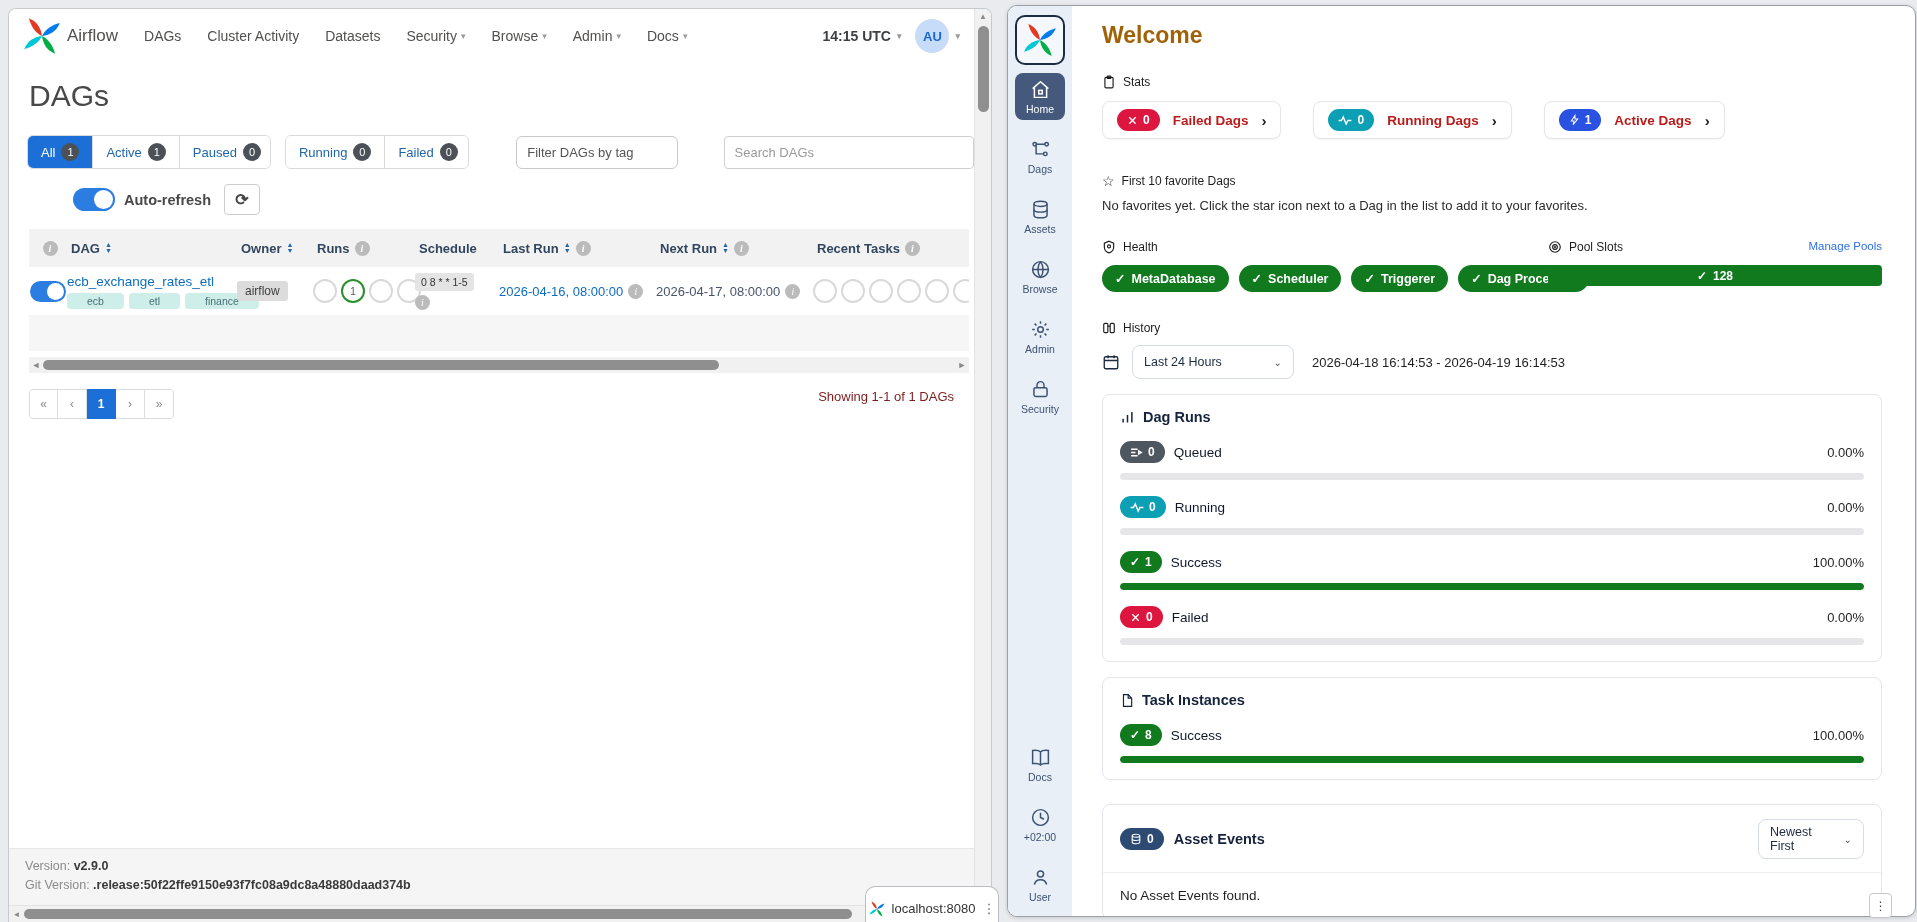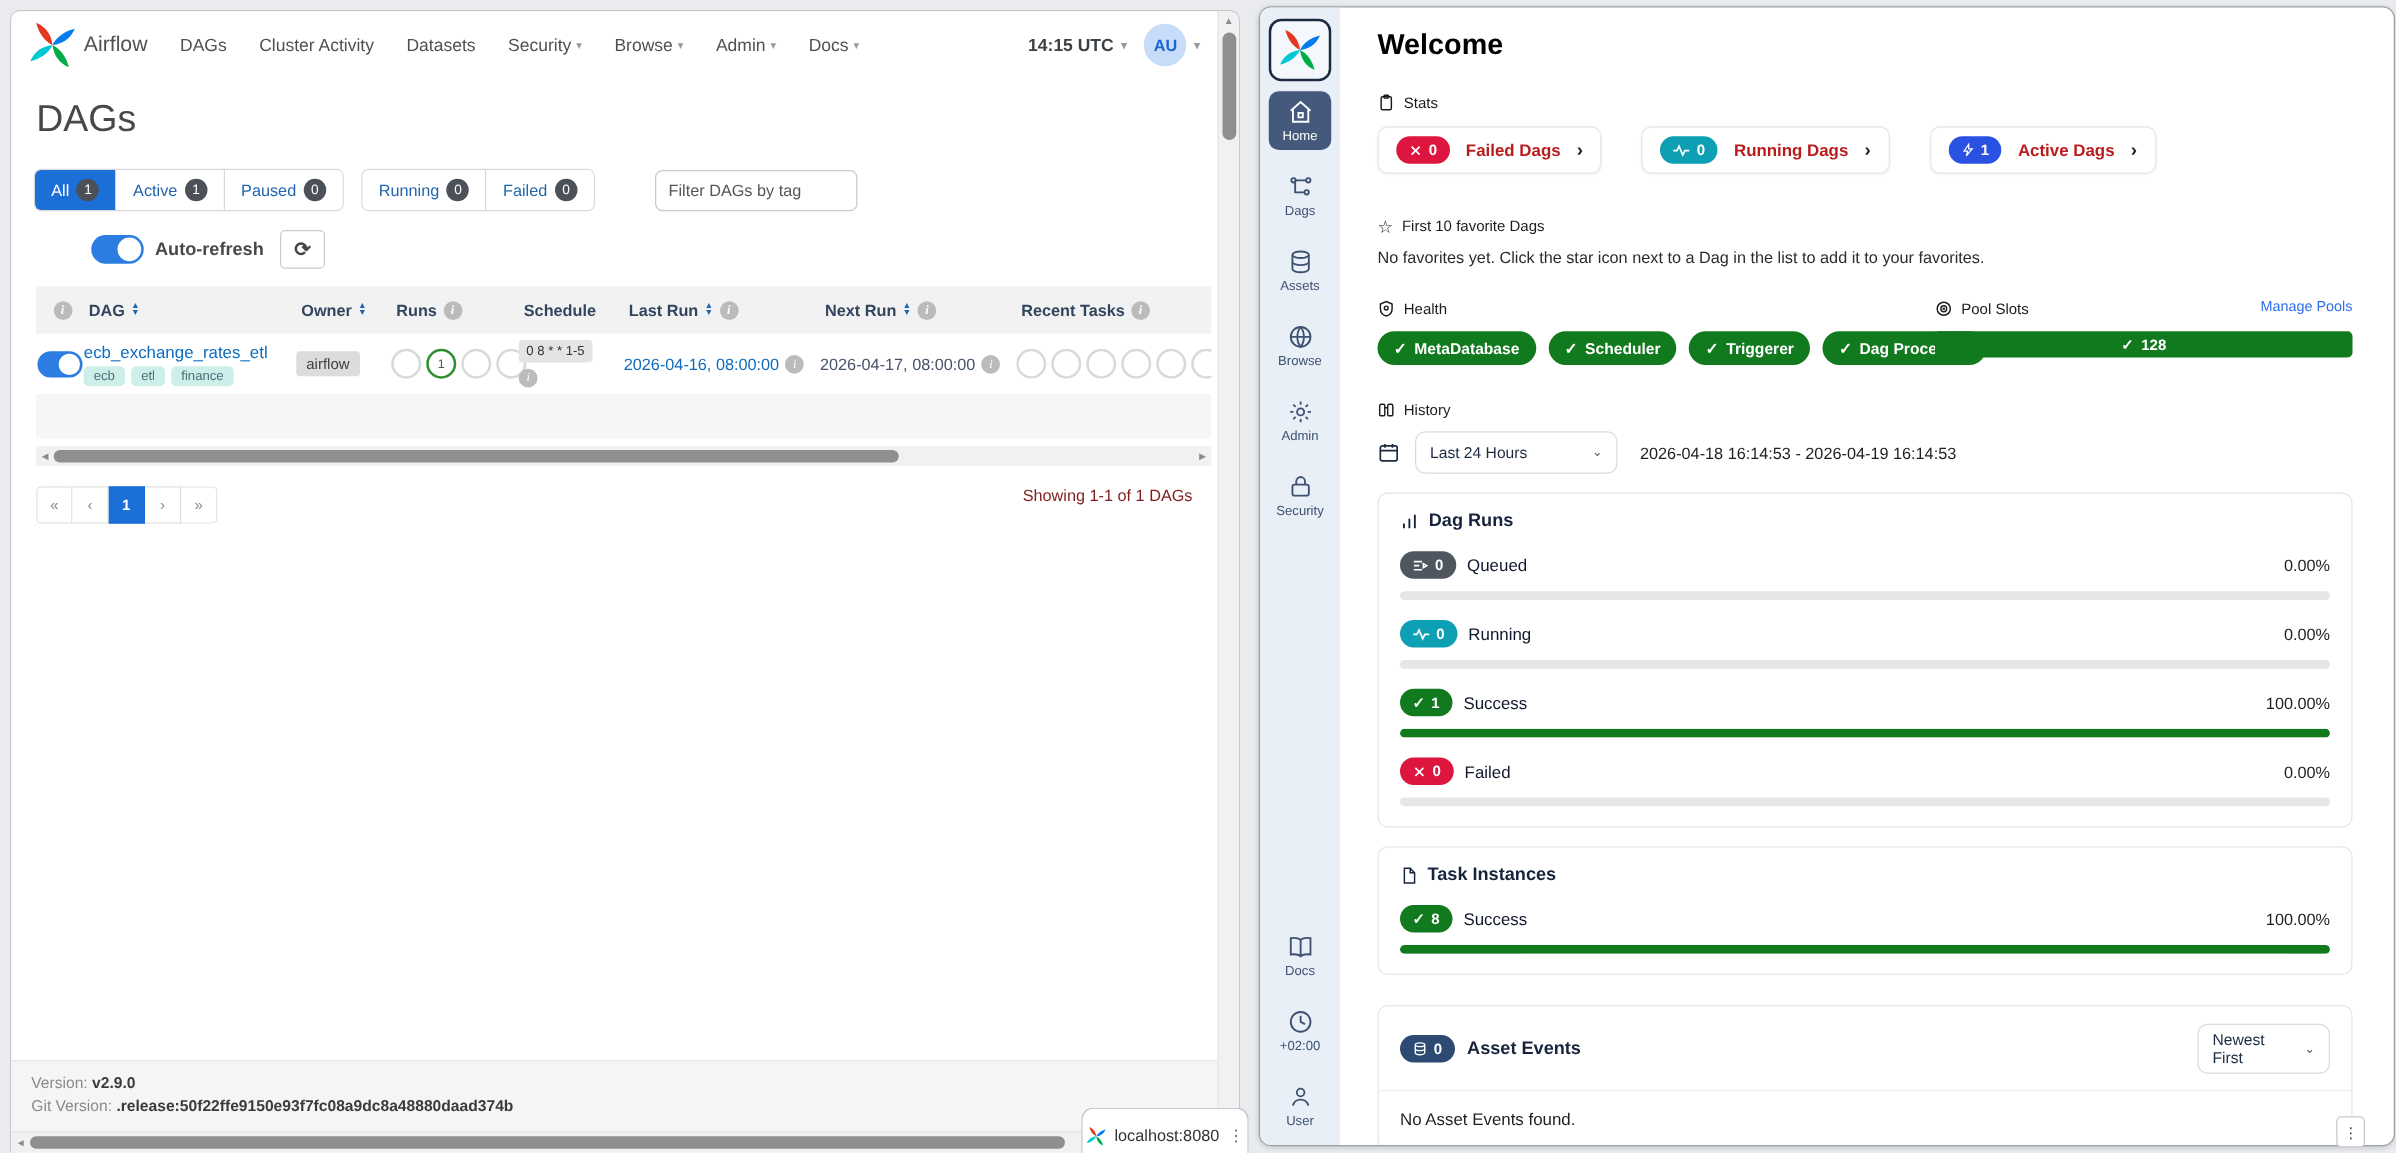--- a/index.html
+++ b/index.html
@@ -48,21 +48,21 @@
   .thead { background:#f2f2f2; height:38px; color:#31465e; font-weight:bold; }
   .th { display:flex; align-items:center; gap:5px; padding-left:4px; }
   .sort { display:inline-flex; flex-direction:column; line-height:6px; font-size:7px; color:#2166ac; }
   .info { width:15px; height:15px; border-radius:50%; background:#bbbbbb; color:#fff; display:inline-flex;
     align-items:center; justify-content:center; font-size:10px; font-style:italic; font-family:"Liberation Serif",serif; flex:0 0 auto; }
   .info::after { content:"i"; }
   .trow { min-height:48px; background:#fff; }
   .dag-cell { padding:4px 0; }
   .dag-link { color:#0d6cbe; font-size:13.5px; text-decoration:none; display:block; }
   .tags { display:flex; gap:5px; margin-top:4px; }
-  .tagchip { background:#cdeee9; color:#48707а; color:#4a7078; font-size:10.5px; padding:2px 8px; border-radius:4px; }
+  .tagchip { background:#cdeee9; color:#48707а; color:#4a7078; font-size:10.5px; padding:2px 20px; border-radius:4px; }
   .owner-badge { background:#dcdcdc; color:#3f3f3f; font-size:12px; padding:3px 8px; border-radius:3px; display:inline-block; }
   .circles { display:flex; gap:4px; align-items:center; }
   .circ { width:24px; height:24px; border-radius:50%; border:2px solid #d9d9d9; background:#fff;
     display:flex; align-items:center; justify-content:center; font-size:10px; color:#555; flex:0 0 auto; }
   .circ.ok { border-color:#2e8f2e; }
   .sched-badge { background:#e4e4e4; color:#333; font-size:10.5px; padding:3px 6px; border-radius:3px; display:inline-block; white-space:nowrap; }
   .sched-info { margin-top:3px; }
   .run-link { color:#0d6cbe; white-space:nowrap; display:flex; gap:5px; align-items:center; }
   .run-plain { color:#47536b; white-space:nowrap; display:flex; gap:5px; align-items:center; }
   .recent-cell { overflow:hidden; }
@@ -106,21 +106,21 @@
   .logo-box { width:50px; height:50px; background:#f4f8fd; border:2px solid #1c2b41; border-radius:10px;
     display:flex; align-items:center; justify-content:center; margin-bottom:8px; }
   .snav { width:50px; padding:6px 0 5px; border-radius:8px; display:flex; flex-direction:column; align-items:center; gap:3px;
     color:#3d5170; font-size:10.5px; margin-bottom:13px; cursor:pointer; }
   .snav svg { stroke:#3d5170; }
   .snav.active { background:#44597c; color:#fff; }
   .snav.active svg { stroke:#fff; }
   .sspacer { flex:1; }
 
   .r-main { position:absolute; left:64px; right:0; top:0; bottom:0; padding:16px 33px 0 30px; overflow:hidden; }
-  .welcome { font-size:23px; font-weight:bold; color:#000000; }
+  .welcome { font-size:23px; font-weight:bold; color:#a16207; }
   .sec-label { display:flex; align-items:center; gap:7px; font-size:12px; color:#1c1c1c; }
   .sec-label svg { stroke:#1c1c1c; }
   .mt26 { margin-top:26px; } .mt36 { margin-top:34px; } .mt30 { margin-top:29px; }
 
   .stat-cards { display:flex; gap:32px; margin-top:12px; }
   .stat-card { display:flex; align-items:center; gap:13px; border:1px solid #e3e6ea; border-radius:8px;
     padding:7px 14px; box-shadow:0 1px 2px rgba(0,0,0,.05); cursor:pointer; background:#fff; }
   .pill { display:inline-flex; align-items:center; gap:5px; color:#fff; font-size:12px; font-weight:bold;
     border-radius:12px; padding:4px 10px; }
   .pill svg { stroke:#fff; }
@@ -249,20 +249,21 @@
               <span class="cnt">0</span>
           </div>
           <div class="fbtn">
             <span>Failed</span>
               <span class="cnt">0</span>
           </div>
         </div>
         <div class="gap48"></div>
         <input class="tag-input" placeholder="Filter DAGs by tag" style="">
         <div class="gap46"></div>
+        <input class="search-input" placeholder="Search DAGs" style="">
       </div>
 
       <div class="refresh-row">
         <div class="toggle">
             <div class="knob"></div>
           </div>
         <span class="refresh-label">Auto-refresh</span>
         <div class="refresh-btn">
             <span>⟳</span>
           </div>

